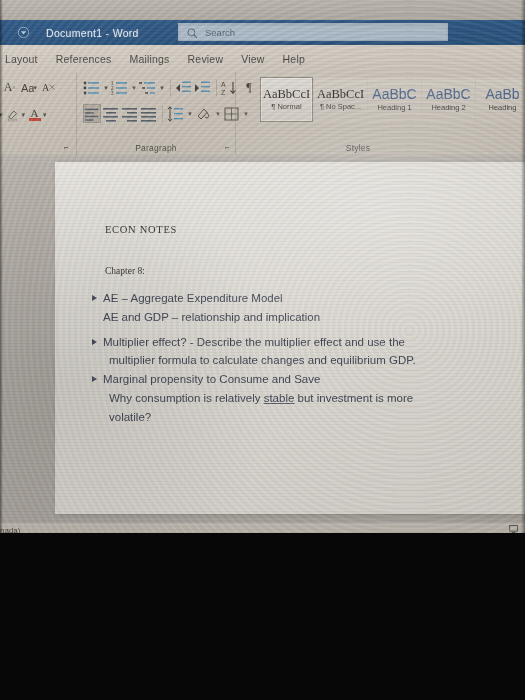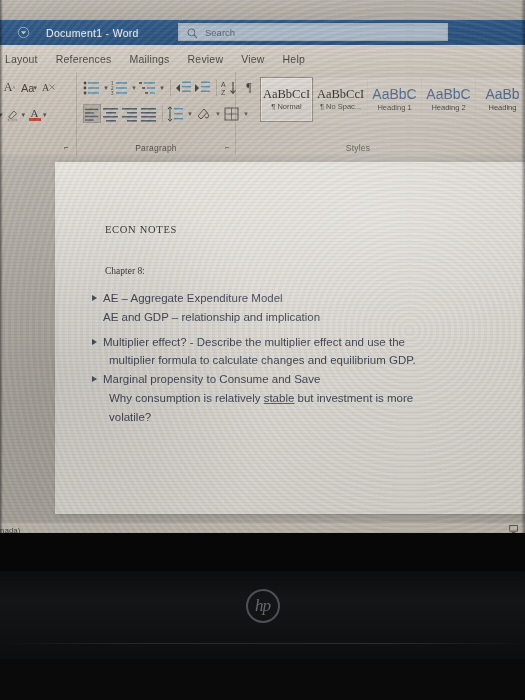--- a/index.html
+++ b/index.html
@@ -575,21 +575,14 @@
       </span>
     </div>
 
     <div class="moire"></div>
     <div class="glare"></div>
     <div class="scanlines"></div>
     <div class="side-shade-l"></div>
     <div class="side-shade-r"></div>
   </div>
 
-  <div class="bezel-bottom">
-    <div class="hp-logo">
-      <span>hp</span>
-    </div>
-    <div class="deck-line"></div>
-    <div class="desk"></div>
-  </div>
 
 </div>
 
 </body></html>

